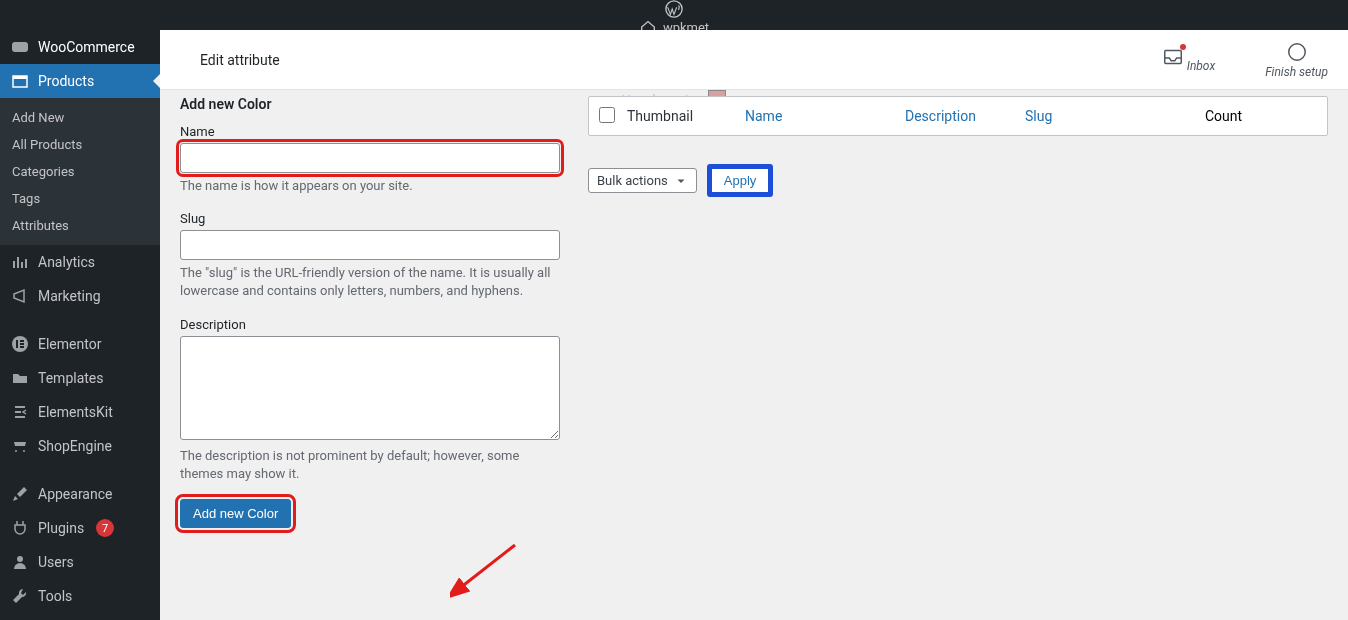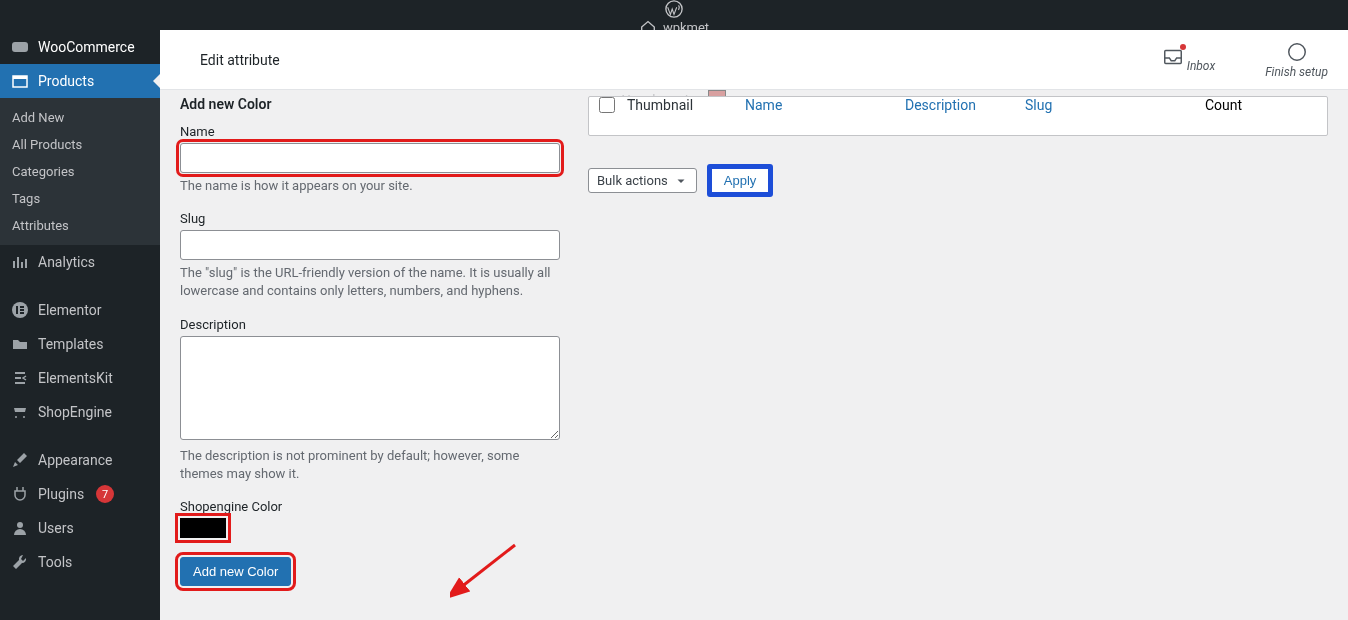--- a/index.html
+++ b/index.html
@@ -48,21 +48,21 @@
   .form-field textarea { width: 100%; height: 104px; border: 1px solid #8c8f94; border-radius: 3px; background: #fff; padding: 6px 8px; font-size: 14px; resize: both; }
   .form-field .help { font-size: 13px; color: #646970; margin-top: 4px; line-height: 1.4; }
   .hl-red { outline: 3px solid #e21b1b; outline-offset: 1px; }
 
   .color-swatch { width: 46px; height: 20px; border: 2px solid #000; background: #000; display: inline-block; outline: 3px solid #e21b1b; outline-offset: 2px; }
 
   .btn-primary { background: #2271b1; color: #fff; border: 1px solid #2271b1; border-radius: 3px; padding: 6px 12px; font-size: 13px; cursor: pointer; outline: 3px solid #e21b1b; outline-offset: 2px; }
 
   
   .table { border: 1px solid #c3c4c7; background: #fff; border-radius: 2px; }
-  .table-head { display: flex; height: 38px; padding: 0 10px; font-size: 14px; }
+  .table-head { display: flex; align-items: center; height: 38px; padding: 0 10px; font-size: 14px; }
   .table-head .cb { width: 28px; }
   .table-head .col-thumb { width: 118px; color: #2c3338; }
   .table-head .col-name { width: 160px; color: #2271b1; }
   .table-head .col-desc { width: 120px; color: #2271b1; }
   .table-head .col-slug { width: 180px; color: #2271b1; }
   .table-head .col-count { color: #000000; }
   .table-head input[type=checkbox] { width: 16px; height: 16px; border: 1px solid #8c8f94; border-radius: 3px; }
 
   .bulk-row { display: flex; align-items: center; gap: 10px; margin-top: 28px; }
   .select-btn { display: flex; align-items: center; gap: 6px; border: 1px solid #8c8f94; background: #fff; border-radius: 3px; padding: 4px 8px; font-size: 13px; cursor: pointer; }
@@ -134,20 +134,26 @@
     <a>All Products</a>
     <a>Categories</a>
     <a>Tags</a>
     <a>Attributes</a>
   </div>
   <div class="menu-item">
     <svg class="m-ico" viewBox="0 0 20 20">
         <path d="M4 16V9m4 7V5m4 11v-6m4 6V7" stroke="#9ca2a7" stroke-width="2"></path>
       </svg>
     <span>Analytics</span>
+  </div>
+  <div class="menu-item">
+    <svg class="m-ico" viewBox="0 0 20 20">
+        <path d="M4 8l10-4v12L4 12zM4 8v4" stroke="#9ca2a7" stroke-width="1.5" fill="none"></path>
+      </svg>
+    <span>Marketing</span>
   </div>
   <div class="menu-sep"></div>
   <div class="menu-item">
     <svg class="m-ico" viewBox="0 0 20 20">
         <circle cx="10" cy="10" r="8" fill="#9ca2a7"></circle>
         <rect x="6" y="6" width="2" height="8" fill="#1d2327"></rect>
         <rect x="10" y="6" width="4" height="2" fill="#1d2327"></rect>
         <rect x="10" y="9" width="4" height="2" fill="#1d2327"></rect>
         <rect x="10" y="12" width="4" height="2" fill="#1d2327"></rect>
       </svg>
@@ -245,24 +251,20 @@
         <input type="text" style="">
         <div class="help">The "slug" is the URL-friendly version of the name. It is usually all lowercase and contains only letters, numbers, and hyphens.</div>
       </div>
 
       <div class="form-field">
         <label>Description</label>
         <textarea style=""></textarea>
         <div class="help">The description is not prominent by default; however, some themes may show it.</div>
       </div>
 
-      <div class="form-field">
-        <label>Shopengine Color</label>
-        <span class="color-swatch"></span>
-      </div>
 
       <button class="btn-primary">Add new Color</button>
     </div>
 
     <div class="col-right">
       <div class="table">
         <div class="table-head">
           <span class="cb"><input type="checkbox" style=""></span>
           <span class="col-thumb">Thumbnail</span>
           <span class="col-name">Name</span>

